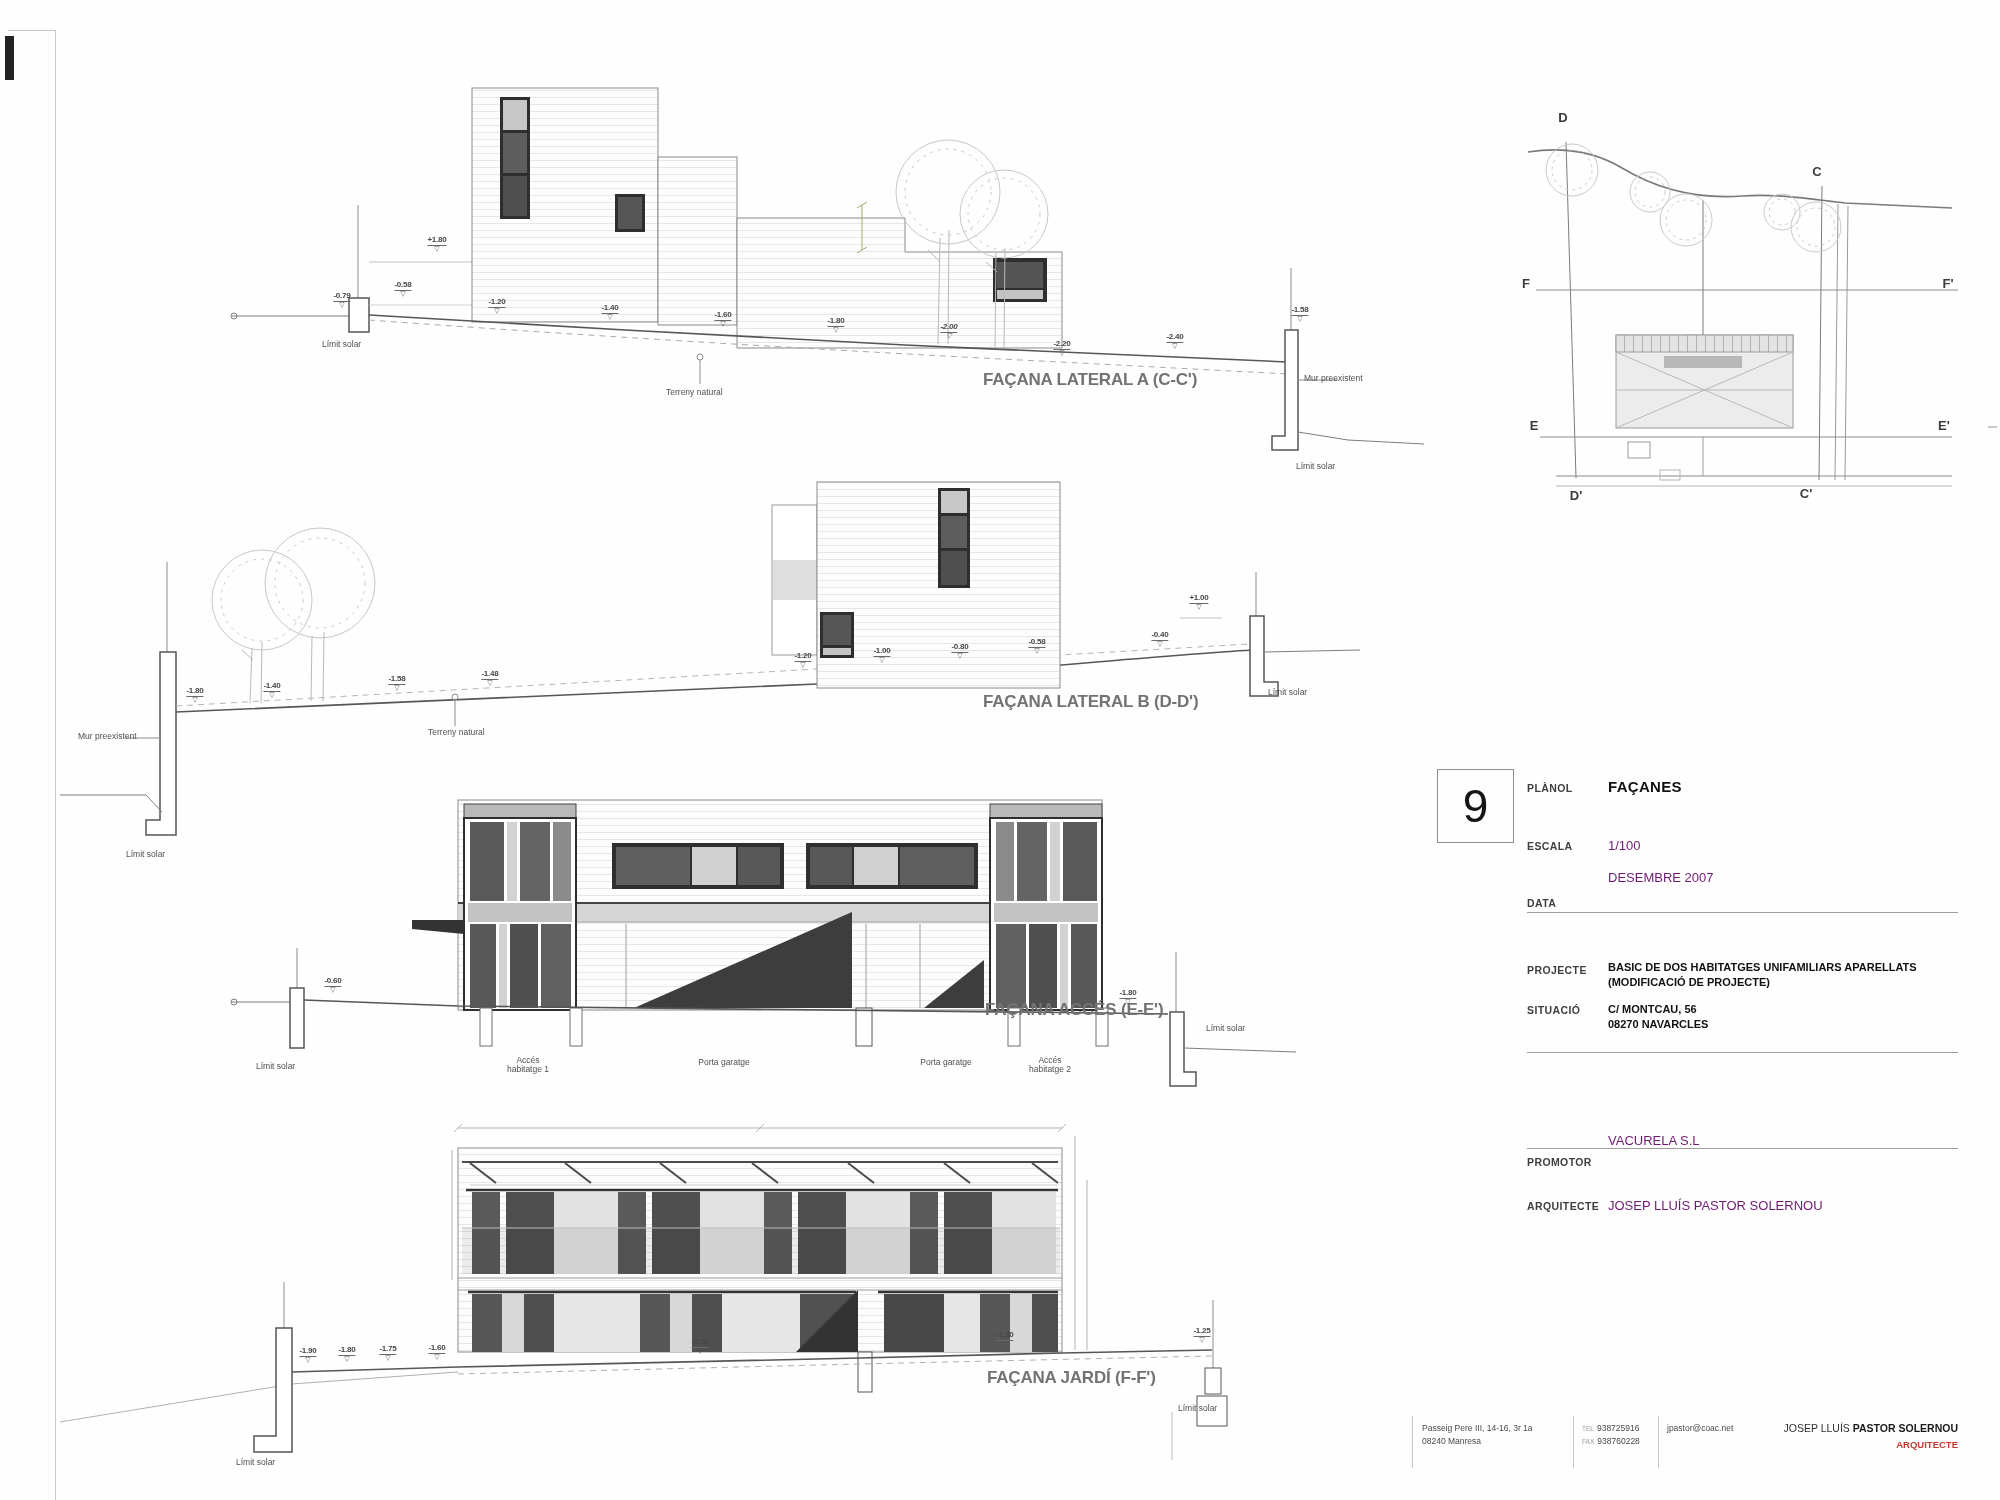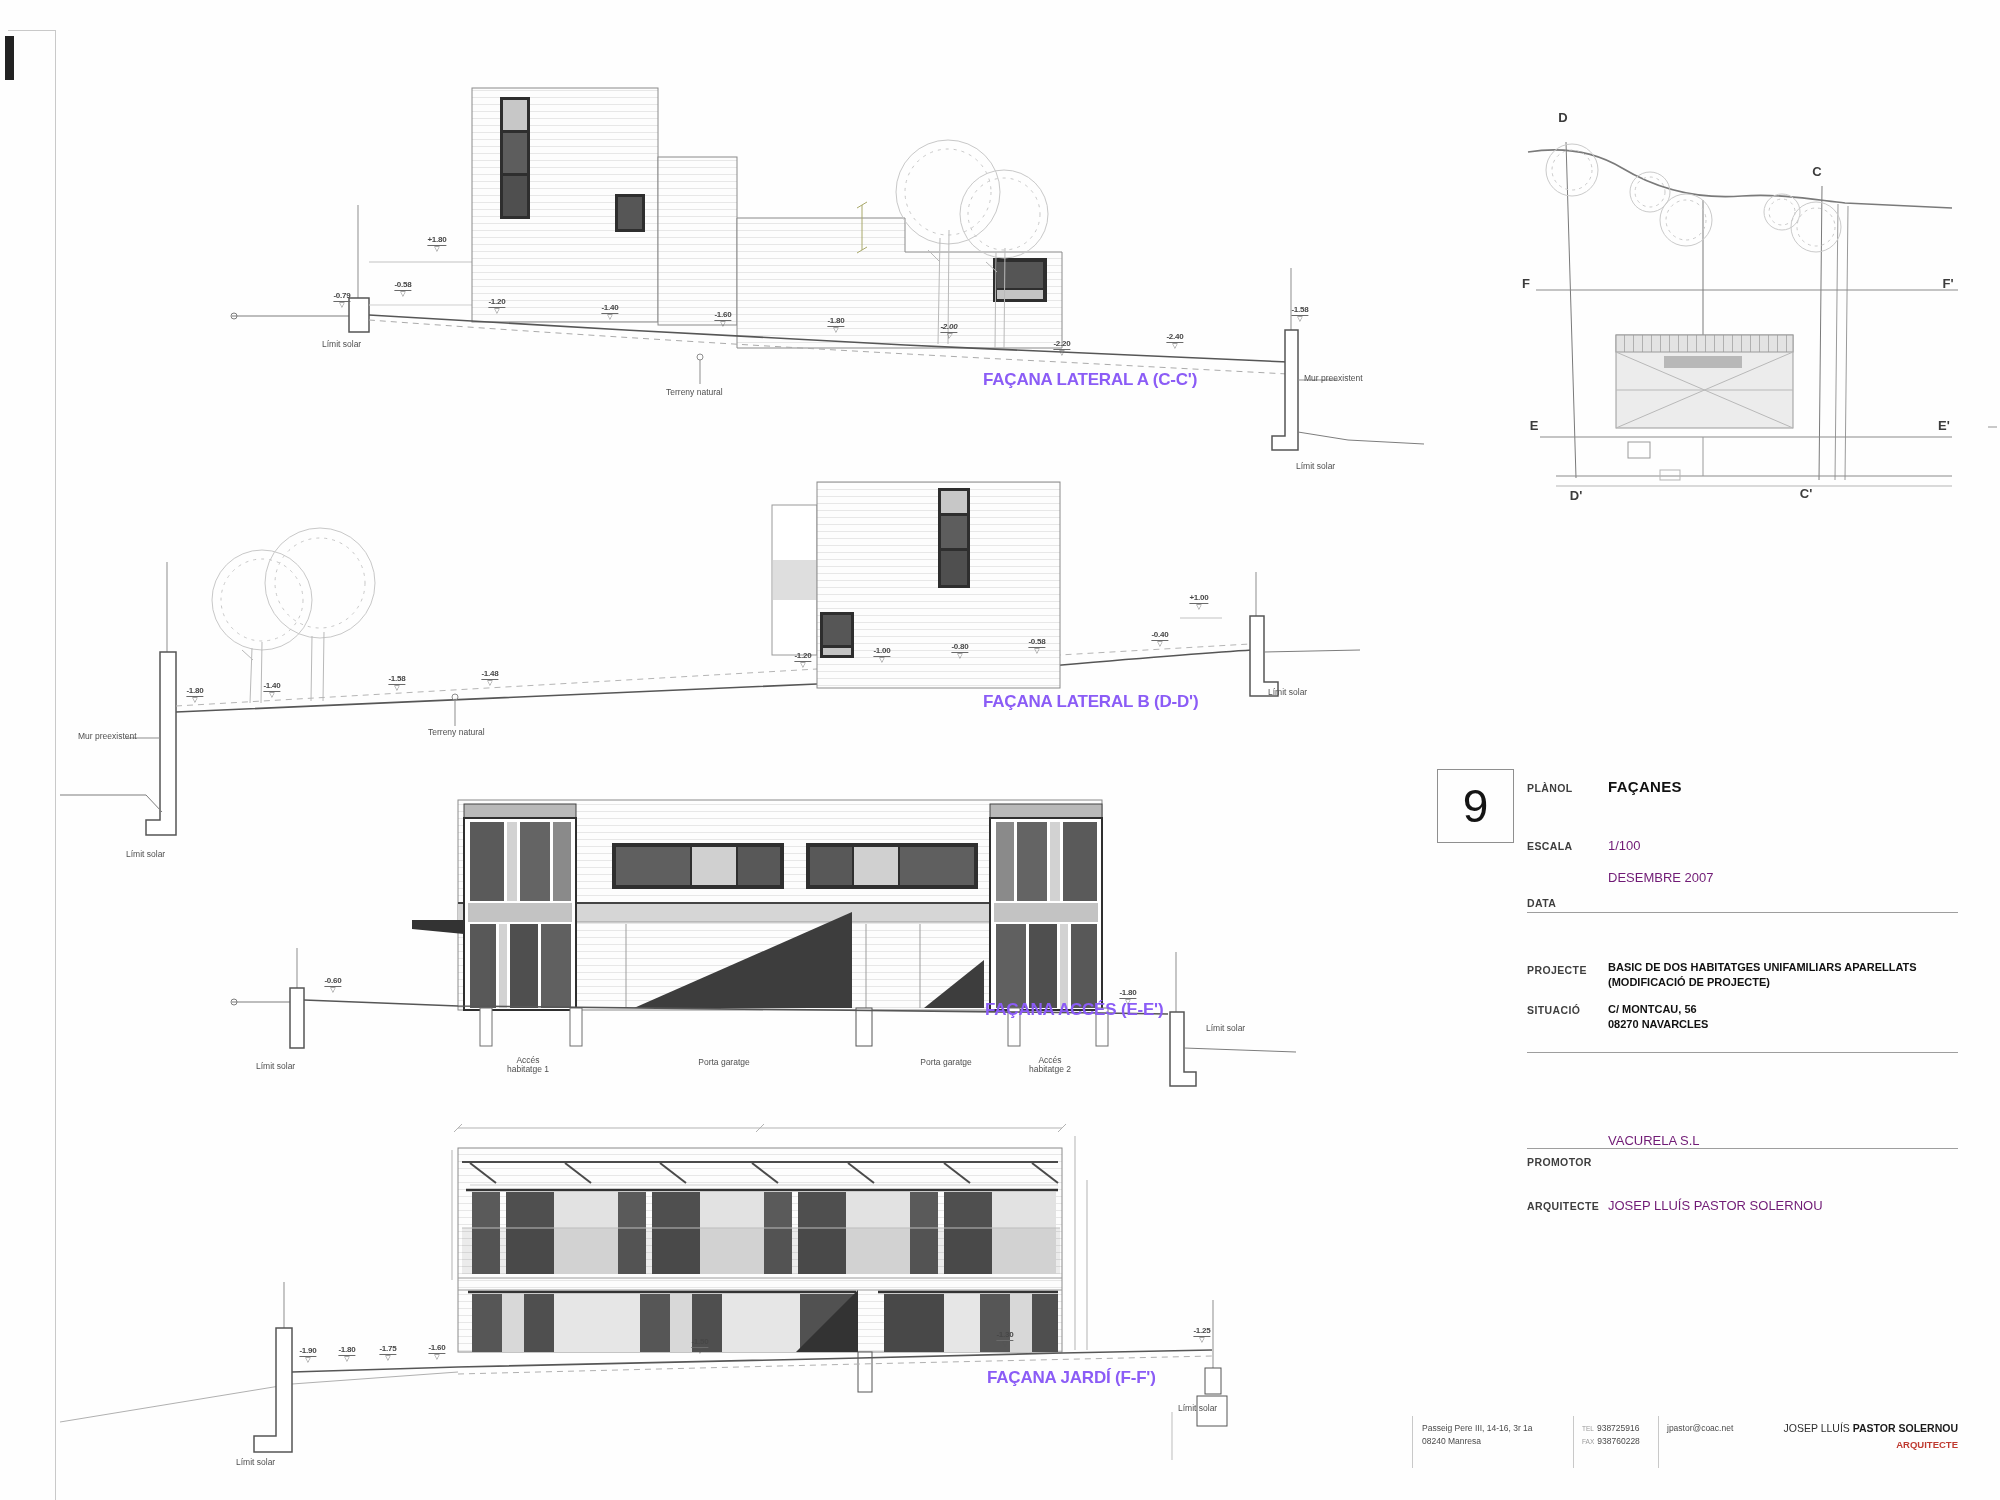--- a/index.html
+++ b/index.html
@@ -1,20 +1,20 @@
 <!DOCTYPE html>
 <html><head>
 <meta charset="utf-8">
 <style>
   html,body{margin:0;padding:0;background:#ffffff;}
   .sheet{position:relative;width:2000px;height:1500px;background:#fefefe;overflow:hidden;
          font-family:"Liberation Sans", sans-serif;color:#333;}
   svg{position:absolute;left:0;top:0;}
   
-  .ftitle{position:absolute;font-size:17px;font-weight:bold;color:#8b5cf6;letter-spacing:-0.2px;white-space:nowrap;}
+  .ftitle{position:absolute;font-size:17px;font-weight:bold;color:#737373;letter-spacing:-0.2px;white-space:nowrap;}
   
   .anno{position:absolute;font-size:8.5px;color:#4f4f4f;white-space:nowrap;line-height:1.1;}
   .anno-c{text-align:center;transform:translateX(-50%);}
   
   .lvl{position:absolute;display:flex;flex-direction:column;align-items:center;transform:translateX(-50%);line-height:1;}
   .lvl-v{font-size:8px;font-weight:bold;color:#474747;border-bottom:1px solid #6a6a6a;padding-bottom:1px;letter-spacing:-0.2px;}
   .lvl-f{font-size:7px;color:#555;margin-top:-1px;}
   
   .splbl{position:absolute;font-size:13px;font-weight:bold;color:#3c3c3c;transform:translateX(-50%);}
   

